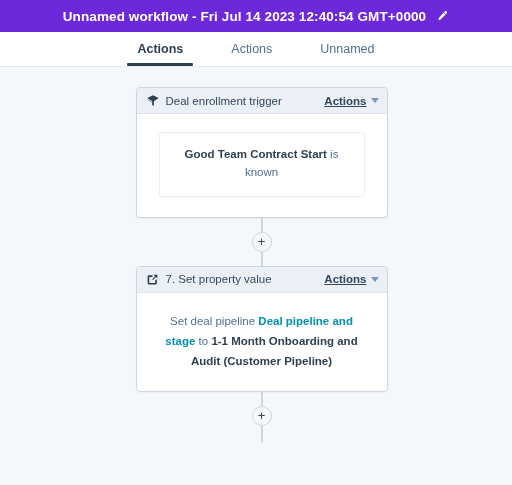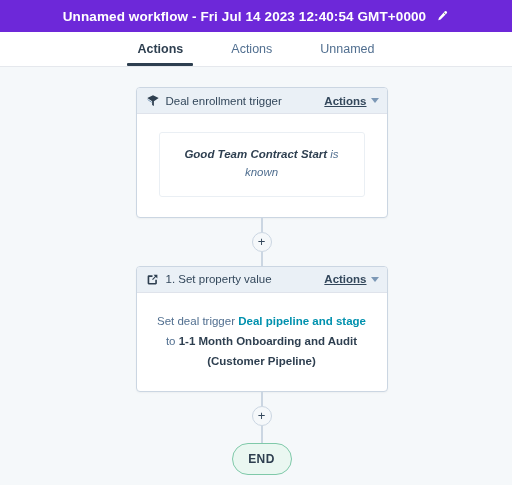--- a/index.html
+++ b/index.html
@@ -187,21 +187,20 @@
   .condition-box {
     width: 206px;
     border: 1px solid #eaeff4;
     border-radius: 3px;
     background: #ffffff;
     padding: 12px 12px 14px 12px;
     text-align: center;
     font-size: 11.5px;
     line-height: 1.6;
     color: #33475b;
-    font-style: italic;
   }
   .condition-box .prop {
     font-weight: 700;
     color: #2e3f50;
   }
   .condition-box .op {
     color: #516f90;
   }
 
   
@@ -301,40 +300,37 @@
     <div class="connector" style="height:14px;"></div>
 
     <div class="card">
       <div class="card-header">
         <span class="card-header-icon">
           <svg width="13" height="13" viewBox="0 0 16 16" aria-hidden="true">
             <path d="M2 4.2 a1.4 1.4 0 0 1 1.4-1.4 H8 v2 H4 v7.4 h7.4 V8.2 h2 v4.4 a1.4 1.4 0 0 1-1.4 1.4 H3.4 A1.4 1.4 0 0 1 2 12.6 Z" fill="#2e3f50"></path>
             <path d="M9.2 2.1 h4.8 v4.8 l-1.9-1.9 -3.6 3.6 -1.0-1.0 3.6-3.6 Z" fill="#2e3f50"></path>
           </svg>
         </span>
-        <span class="card-header-title">1. Set property value</span>
+        <span class="card-header-title">7. Set property value</span>
         <span class="card-actions">
           <span class="card-actions-label">Actions</span>
           <span class="caret"></span>
         </span>
       </div>
       <div class="card-body">
         <div class="set-text">
-          <span>Set deal trigger</span>
+          <span>Set deal pipeline</span>
           <span class="prop-link">Deal pipeline and stage</span>
           <span>to</span>
           <span class="value">1-1 Month Onboarding and Audit (Customer Pipeline)</span>
         </div>
       </div>
     </div>
 
     <div class="connector" style="height:14px;"></div>
     <div class="plus-node">
       <span>+</span>
     </div>
     <div class="connector" style="height:17px;"></div>
 
-    <div class="end-node">
-      <span class="end-node-label">END</span>
-    </div>
 
   </div>
 </div>
 
 </body></html>

